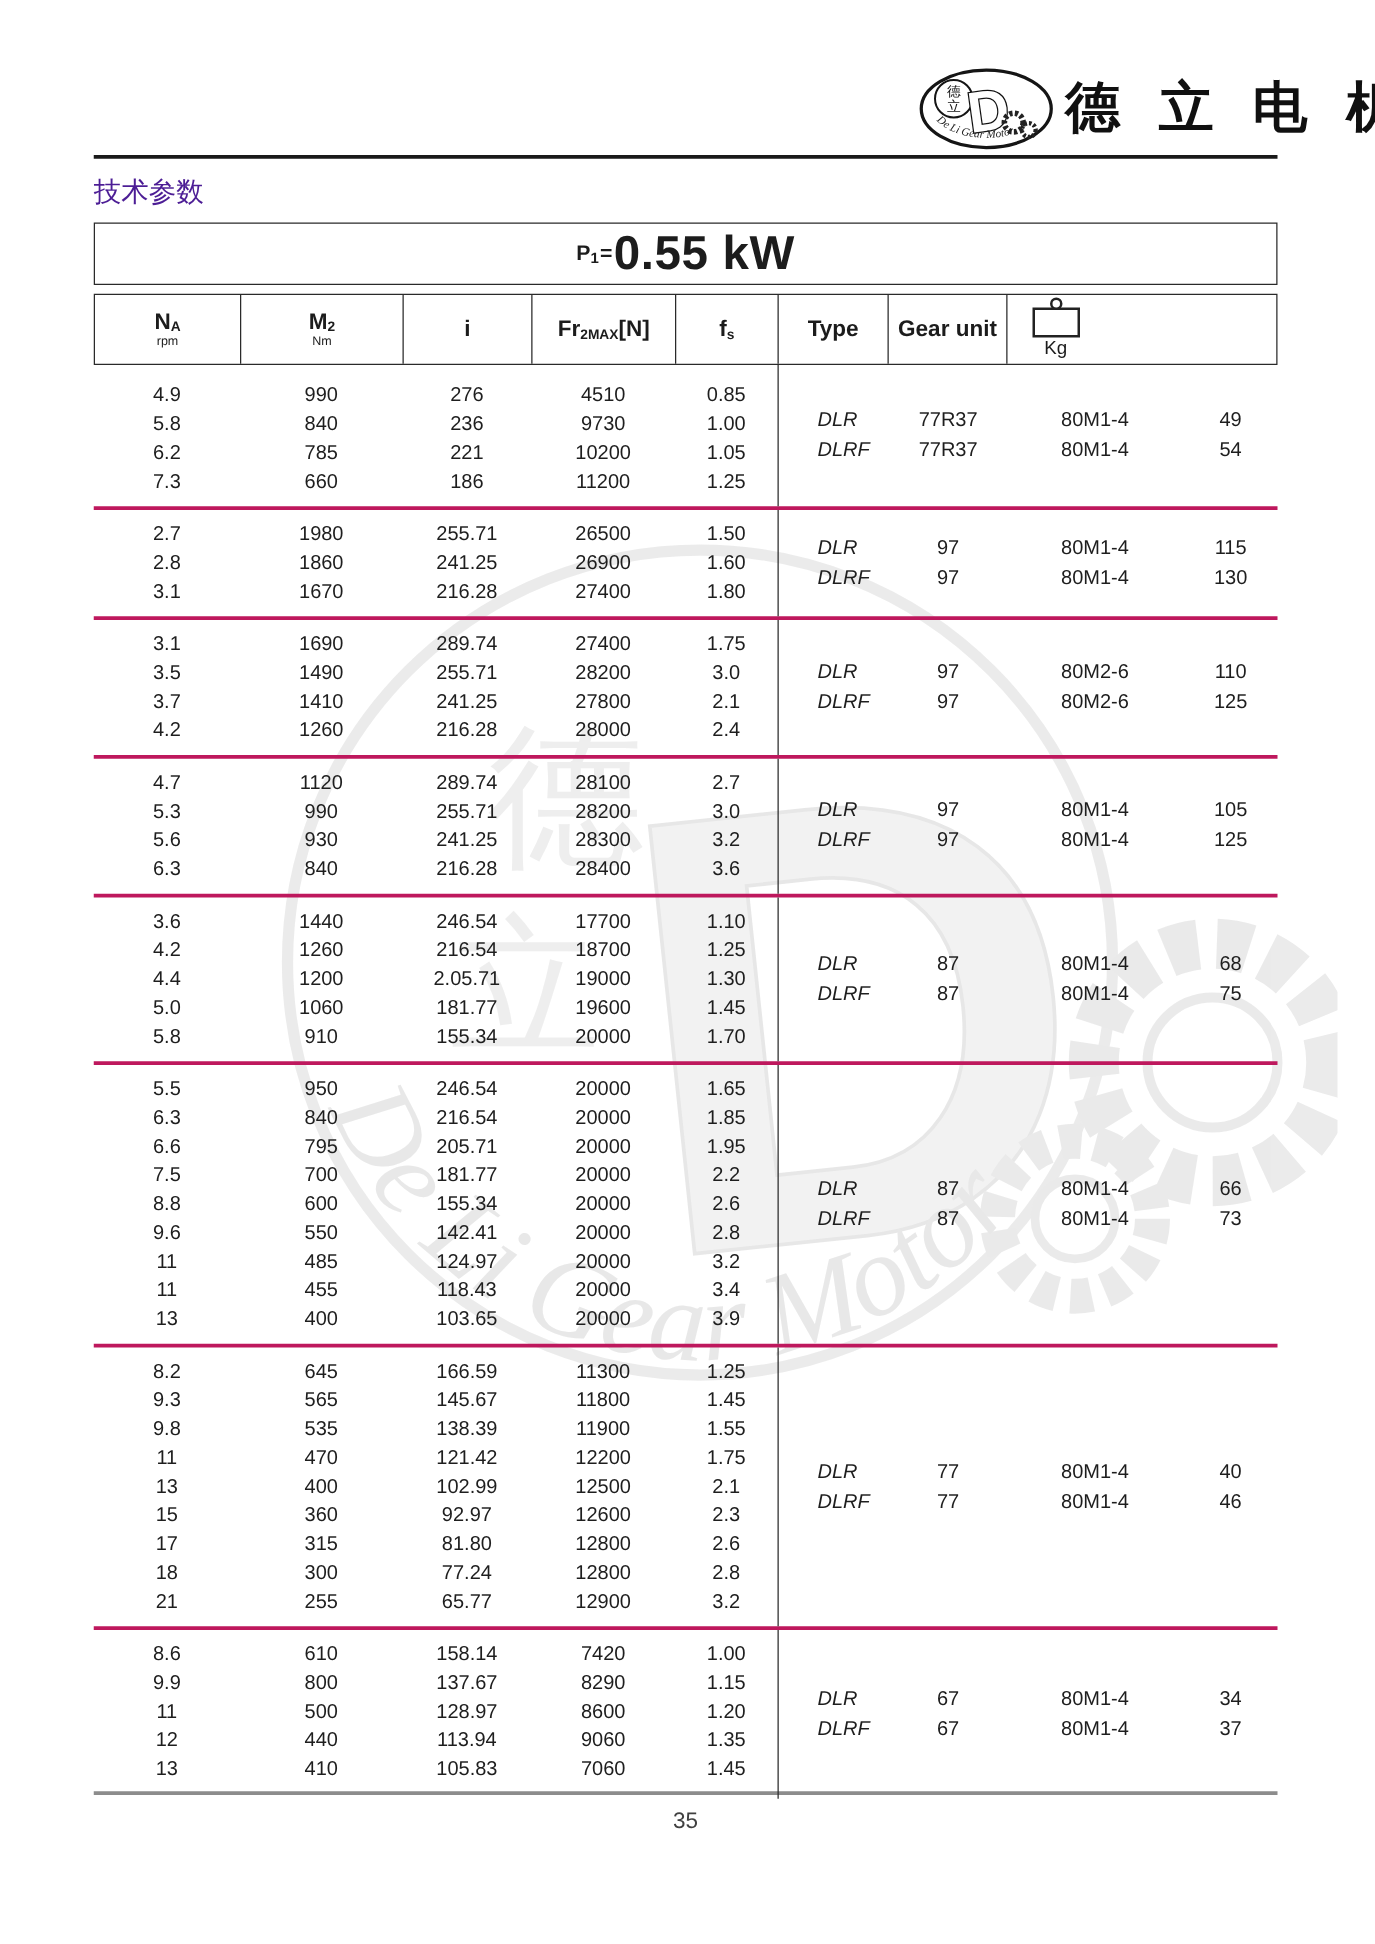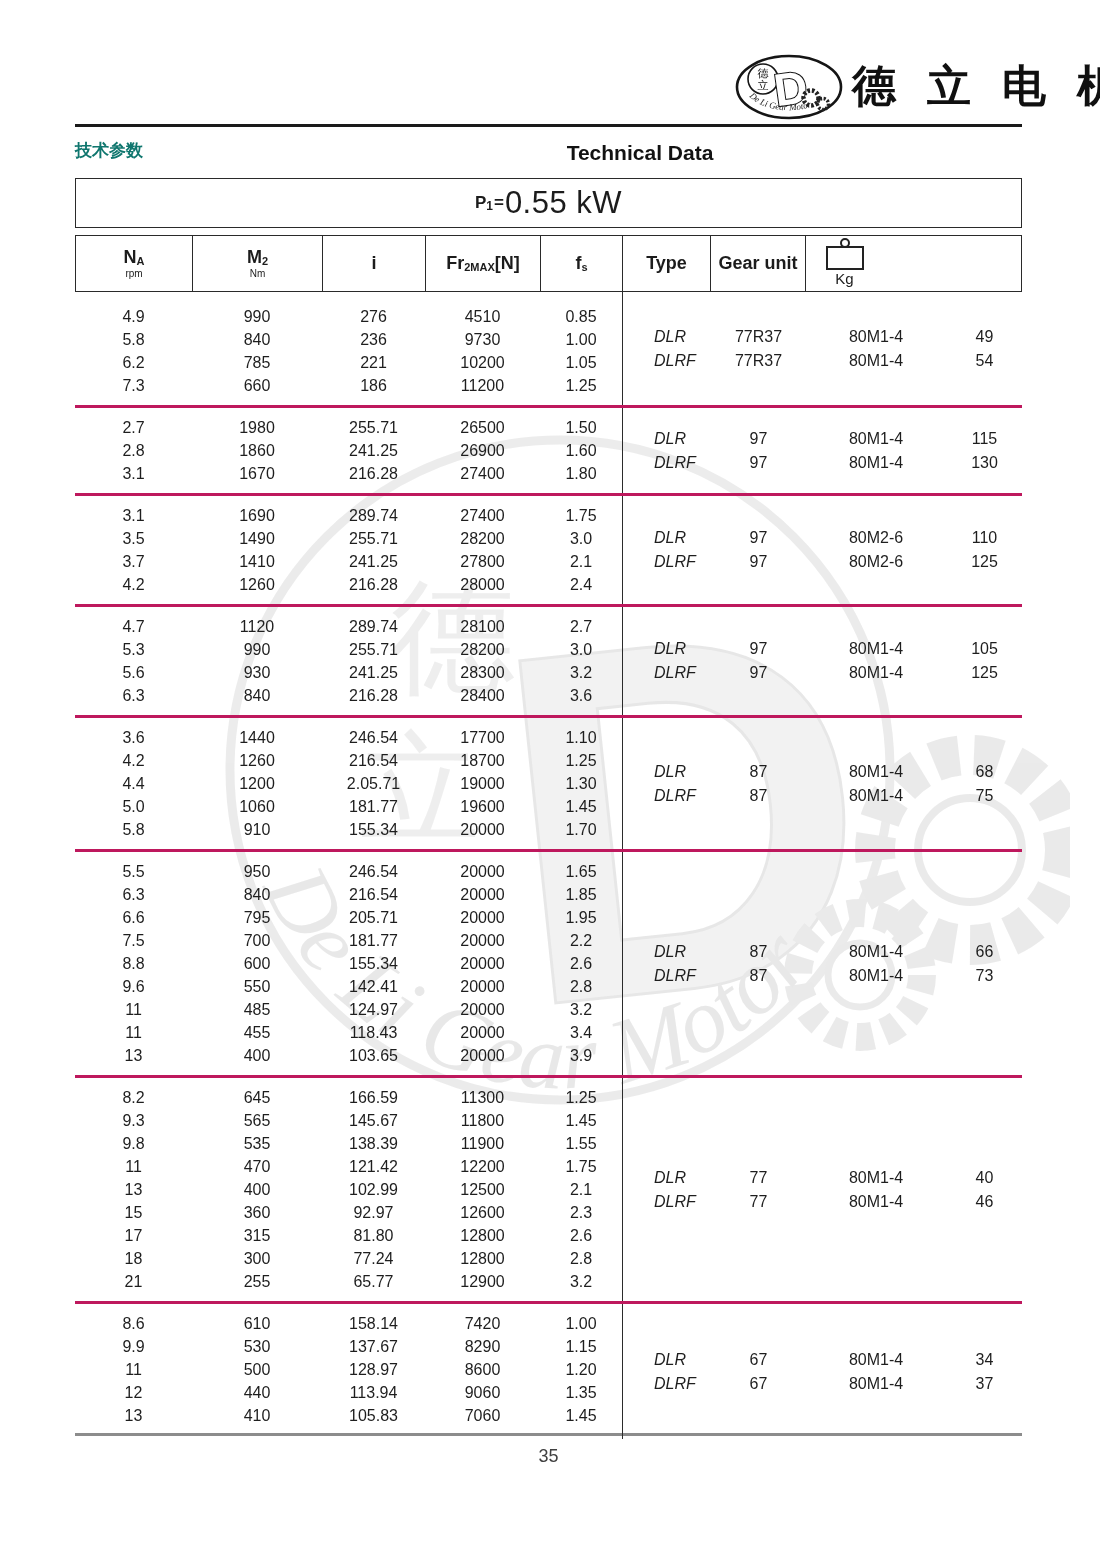--- a/index.html
+++ b/index.html
@@ -9,31 +9,31 @@
   }
   
   .emblem{position:absolute;left:733px;top:52px;width:112px;height:74px;}
   .brand-cn{
     position:absolute;left:852px;top:56px;width:180px;height:62px;
     font-family:"Liberation Serif", serif;font-weight:bold;font-size:44px;
     letter-spacing:10px;white-space:nowrap;color:#101010;line-height:62px;
   }
   .top-rule{position:absolute;left:75px;top:124px;width:947px;height:3px;background:#1a1a1a;}
   
-  .title-cn{position:absolute;left:75px;top:139px;font-size:17px;font-weight:700;color:#0f766e;}
+  .title-cn{position:absolute;left:75px;top:139px;font-size:22px;font-weight:400;color:#4c1d95;}
   .title-en{position:absolute;left:490px;top:141px;width:300px;text-align:center;font-size:21px;font-weight:bold;color:#121212;}
   
   .pbox{
     position:absolute;left:75px;top:178px;width:947px;height:50px;box-sizing:border-box;
     border:1.5px solid #2a2a2a;display:flex;align-items:center;justify-content:center;
   }
   .p-sym{font-size:17px;font-weight:bold;}
   .p-sub{font-size:12px;font-weight:bold;position:relative;top:3px;}
   .p-eq{font-size:17px;font-weight:bold;margin:0 1px 0 1px;}
-  .p-val{font-size:31px;font-weight:normal;letter-spacing:0.5px;}
+  .p-val{font-size:38px;font-weight:bold;letter-spacing:0.5px;}
   
   .thead{
     position:absolute;left:75px;top:235px;width:947px;height:57px;box-sizing:border-box;
     border:1.5px solid #2a2a2a;display:flex;z-index:3;background:transparent;
   }
   .th{
     box-sizing:border-box;border-right:1.2px solid #2a2a2a;height:100%;
     display:flex;flex-direction:column;align-items:center;justify-content:center;line-height:1.1;
   }
   .th:last-child{border-right:none;align-items:center;}
@@ -104,21 +104,20 @@
     </g>
     <path id="em-arc" d="M 15,43 A 45,26 0 0 0 97,43" fill="none"></path>
     <text font-family="Liberation Serif, serif" font-style="italic" font-size="9" fill="#222">
       <textPath href="#em-arc" startOffset="2">De Li Gear Motor</textPath>
     </text>
   </svg>
   <div class="brand-cn">德 立 电 机</div>
   <div class="top-rule"></div>
 
   <div class="title-cn">技术参数</div>
-  <div class="title-en">Technical Data</div>
 
   <div class="pbox">
     <span class="p-sym">P</span>
       <span class="p-sub">1</span>
       <span class="p-eq">=</span>
       <span class="p-val">0.55 kW</span>
   </div>
 
   <div class="thead">
     <div class="th w0">
@@ -454,21 +453,21 @@
         </div>
       </div>
       <div class="group">
         <div class="g-left">
           <div class="cell">8.6</div>
           <div class="cell">610</div>
           <div class="cell">158.14</div>
           <div class="cell">7420</div>
           <div class="cell">1.00</div>
           <div class="cell">9.9</div>
-          <div class="cell">530</div>
+          <div class="cell">800</div>
           <div class="cell">137.67</div>
           <div class="cell">8290</div>
           <div class="cell">1.15</div>
           <div class="cell">11</div>
           <div class="cell">500</div>
           <div class="cell">128.97</div>
           <div class="cell">8600</div>
           <div class="cell">1.20</div>
           <div class="cell">12</div>
           <div class="cell">440</div>

